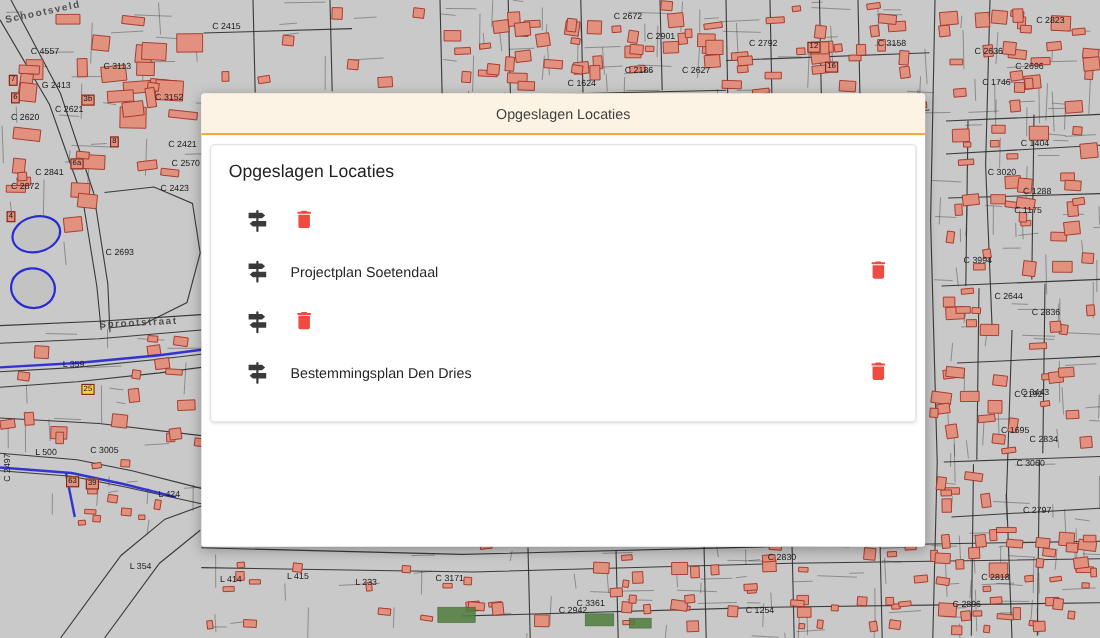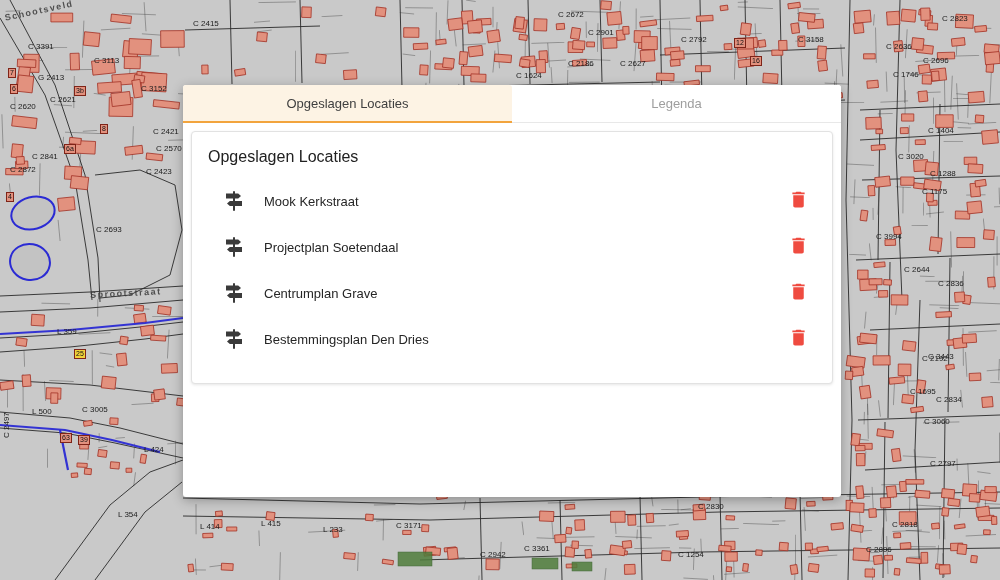--- a/index.html
+++ b/index.html
@@ -740,21 +740,21 @@
       <rect x="375.8" y="7.5" width="9.8" height="8.7" fill="#e2917e" stroke="#a33327" stroke-width="0.8" transform="rotate(6.8 380.7 11.9)"></rect>
       <polyline points="0,334 70,330 145,323 183,318" fill="none" stroke="#2b2bd4" stroke-width="2.2" opacity="0.95"></polyline>
       <polyline points="0,425 65,430 112,440 160,452" fill="none" stroke="#2b2bd4" stroke-width="2.2" opacity="0.95"></polyline>
       <polyline points="60,430 68,470" fill="none" stroke="#2b2bd4" stroke-width="2.2" opacity="0.95"></polyline>
       <rect x="398" y="552" width="34" height="14" fill="#4f7d3c" stroke="#2f5723" stroke-width="0.5" opacity="0.85"></rect>
       <rect x="532" y="558" width="26" height="11" fill="#4f7d3c" stroke="#2f5723" stroke-width="0.5" opacity="0.85"></rect>
       <rect x="572" y="562" width="20" height="9" fill="#4f7d3c" stroke="#2f5723" stroke-width="0.5" opacity="0.85"></rect>
     </svg>
   <div id="map-labels">
       <span class="map-label" style="left: 193px; top: 19px;">C 2415</span>
-      <span class="map-label" style="left: 28px; top: 42px;">C 3391</span>
+      <span class="map-label" style="left: 28px; top: 42px;">C 4557</span>
       <span class="map-label" style="left: 94px; top: 56px;">C 3113</span>
       <span class="map-label" style="left: 38px; top: 73px;">G 2413</span>
       <span class="map-label" style="left: 141px; top: 84px;">C 3152</span>
       <span class="map-label" style="left: 50px; top: 95px;">C 2621</span>
       <span class="map-label" style="left: 10px; top: 102px;">C 2620</span>
       <span class="map-label" style="left: 153px; top: 127px;">C 2421</span>
       <span class="map-label" style="left: 156px; top: 144px;">C 2570</span>
       <span class="map-label" style="left: 32px; top: 152px;">C 2841</span>
       <span class="map-label" style="left: 10px; top: 165px;">C 2872</span>
       <span class="map-label" style="left: 146px; top: 167px;">C 2423</span>
@@ -788,21 +788,21 @@
       <span class="map-label" style="left: 904px; top: 265px;">C 2644</span>
       <span class="map-label" style="left: 938px; top: 279px;">C 2836</span>
       <span class="map-label" style="left: 922px; top: 309px; margin-top: 45px;">C 2192</span>
       <span class="map-label" style="left: 928px; top: 352px;">C 3443</span>
       <span class="map-label" style="left: 910px; top: 387px;">C 1695</span>
       <span class="map-label" style="left: 936px; top: 395px;">C 2834</span>
       <span class="map-label" style="left: 924px; top: 417px;">C 3060</span>
       <span class="map-label" style="left: 930px; top: 459px;">C 2797</span>
       <span class="map-label" style="left: 892px; top: 520px;">C 2818</span>
       <span class="map-label" style="left: 866px; top: 545px;">C 2896</span>
-      <span class="map-label" style="left: 444px; top: 550px; padding-left: 36px;">C 2942</span>
+      <span class="map-label" style="left: 472px; top: 550px; padding-left: 36px;">C 2942</span>
       <span class="map-label" style="left: 524px; top: 544px;">C 3361</span>
       <span class="map-label" style="left: 678px; top: 550px;">C 1254</span>
       <span class="map-label" style="left: 698px; top: 502px;">C 2830</span>
       <span class="map-label plaque" style="left: 8px; top: 68px;">7</span>
       <span class="map-label plaque" style="left: 10px; top: 84px;">6</span>
       <span class="map-label plaque" style="left: 74px; top: 86px;">3b</span>
       <span class="map-label plaque" style="left: 100px; top: 124px;">8</span>
       <span class="map-label plaque" style="left: 64px; top: 144px;">6a</span>
       <span class="map-label plaque" style="left: 6px; top: 192px;">4</span>
       <span class="map-label plaque" style="left: 734px; top: 38px;">12</span>
@@ -813,35 +813,31 @@
       <span class="map-label street-label" style="left: 4px; top: 14px; transform: rotate(-12deg);">Schootsveld</span>
       <span class="map-label street-label" style="left: 90px; top: 291px; transform: rotate(-3deg);">Sprootstraat</span>
     </div>
 </div>
 
 <div class="panel">
   <div class="tabbar">
     <div class="tab active">
       <span>Opgeslagen Locaties</span>
     </div>
-    <div class="tab">
-      <span>Legenda</span>
-    </div>
   </div>
   <div class="panel-body">
     <div class="card">
       <h2 class="card-title">Opgeslagen Locaties</h2>
       <div id="locations-list">
           <div class="loc-row">
             <span class="loc-icon"><svg viewBox="0 0 24 24" width="24" height="24" fill="#3a3a3a">
                 <rect x="11" y="2" width="2" height="20" rx="1"></rect>
                 <path d="M4 4.5h12.2l2.8 2.5-2.8 2.5H4z"></path>
                 <path d="M20 12H7.8L5 14.5 7.8 17H20z"></path>
               </svg></span>
-            <span class="loc-label">Mook Kerkstraat</span>
             <button class="del-btn">
               <span><svg viewBox="0 0 24 24" width="21" height="21" fill="currentColor">
                   <path d="M6 19c0 1.1.9 2 2 2h8c1.1 0 2-.9 2-2V7H6v12zM19 4h-3.5l-1-1h-5l-1 1H5v2h14V4z"></path>
                 </svg></span>
             </button>
           </div>
           <div class="loc-row">
             <span class="loc-icon"><svg viewBox="0 0 24 24" width="24" height="24" fill="#3a3a3a">
                 <rect x="11" y="2" width="2" height="20" rx="1"></rect>
                 <path d="M4 4.5h12.2l2.8 2.5-2.8 2.5H4z"></path>
@@ -853,21 +849,20 @@
                   <path d="M6 19c0 1.1.9 2 2 2h8c1.1 0 2-.9 2-2V7H6v12zM19 4h-3.5l-1-1h-5l-1 1H5v2h14V4z"></path>
                 </svg></span>
             </button>
           </div>
           <div class="loc-row">
             <span class="loc-icon"><svg viewBox="0 0 24 24" width="24" height="24" fill="#3a3a3a">
                 <rect x="11" y="2" width="2" height="20" rx="1"></rect>
                 <path d="M4 4.5h12.2l2.8 2.5-2.8 2.5H4z"></path>
                 <path d="M20 12H7.8L5 14.5 7.8 17H20z"></path>
               </svg></span>
-            <span class="loc-label">Centrumplan Grave</span>
             <button class="del-btn">
               <span><svg viewBox="0 0 24 24" width="21" height="21" fill="currentColor">
                   <path d="M6 19c0 1.1.9 2 2 2h8c1.1 0 2-.9 2-2V7H6v12zM19 4h-3.5l-1-1h-5l-1 1H5v2h14V4z"></path>
                 </svg></span>
             </button>
           </div>
           <div class="loc-row">
             <span class="loc-icon"><svg viewBox="0 0 24 24" width="24" height="24" fill="#3a3a3a">
                 <rect x="11" y="2" width="2" height="20" rx="1"></rect>
                 <path d="M4 4.5h12.2l2.8 2.5-2.8 2.5H4z"></path>

